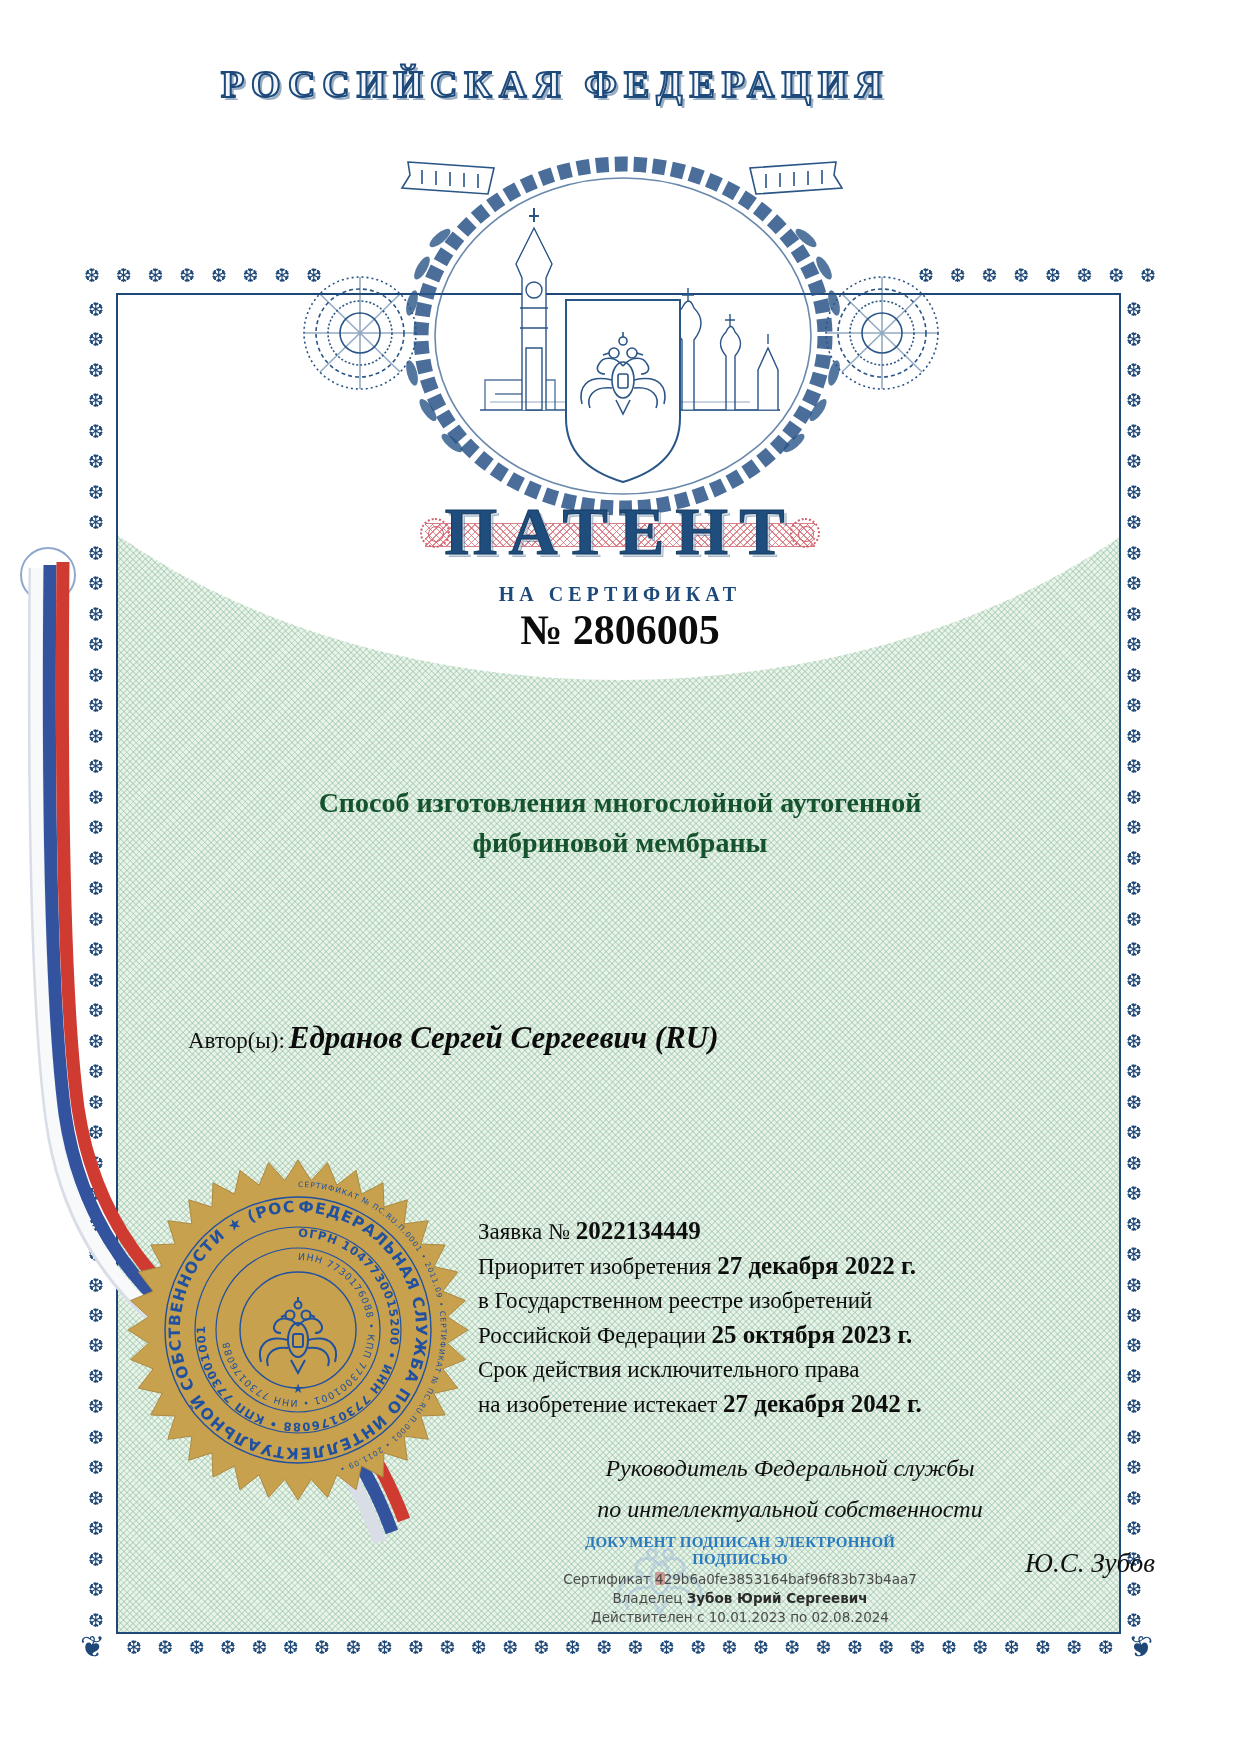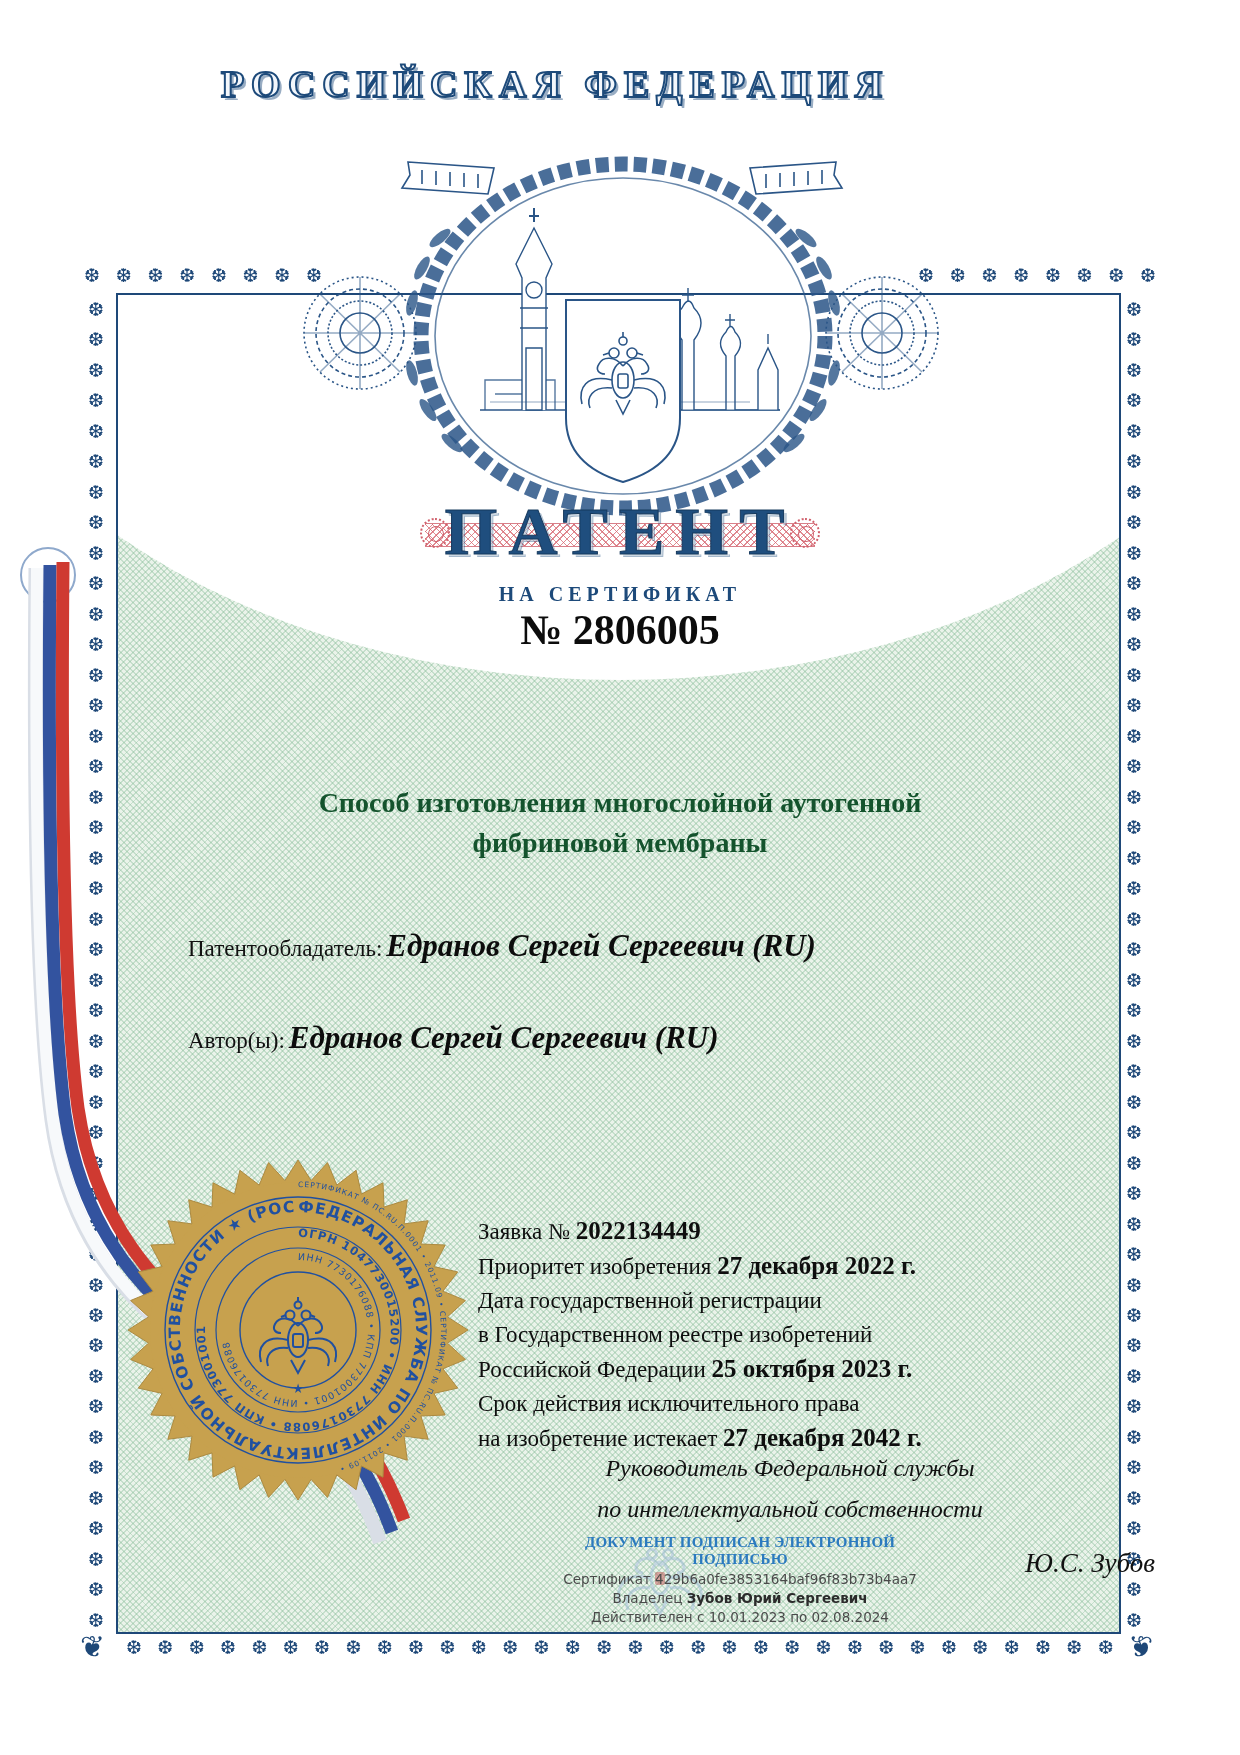--- a/index.html
+++ b/index.html
@@ -335,39 +335,34 @@
   <div class="band-rosette" style="left:790px;"></div>
   <div id="patent-word">ПАТЕНТ</div>
   <div id="patent-subtitle">НА СЕРТИФИКАТ</div>
   <div id="patent-number">№ 2806005</div>
 
   <div id="invention-title">
     <div>Способ изготовления многослойной аутогенной</div>
     <div>фибриновой мембраны</div>
   </div>
 
-  <div class="party-row" style="top:928px;">
-    <span class="party-label">Патентообладатель:</span>
-    <span class="party-name">Едранов Сергей Сергеевич (RU)</span>
-  </div>
   <div class="party-row" style="top:1020px;">
     <span class="party-label">Автор(ы):</span>
     <span class="party-name">Едранов Сергей Сергеевич (RU)</span>
   </div>
 
   <div id="details">
     <div>
       <span>Заявка №</span>
       <b>2022134449</b>
     </div>
     <div>
       <span>Приоритет изобретения</span>
       <b>27 декабря 2022 г.</b>
     </div>
-    <div>Дата государственной регистрации</div>
     <div>в Государственном реестре изобретений</div>
     <div>
       <span>Российской Федерации</span>
       <b>25 октября 2023 г.</b>
     </div>
     <div>Срок действия исключительного права</div>
     <div>
       <span>на изобретение истекает</span>
       <b>27 декабря 2042 г.</b>
     </div>

